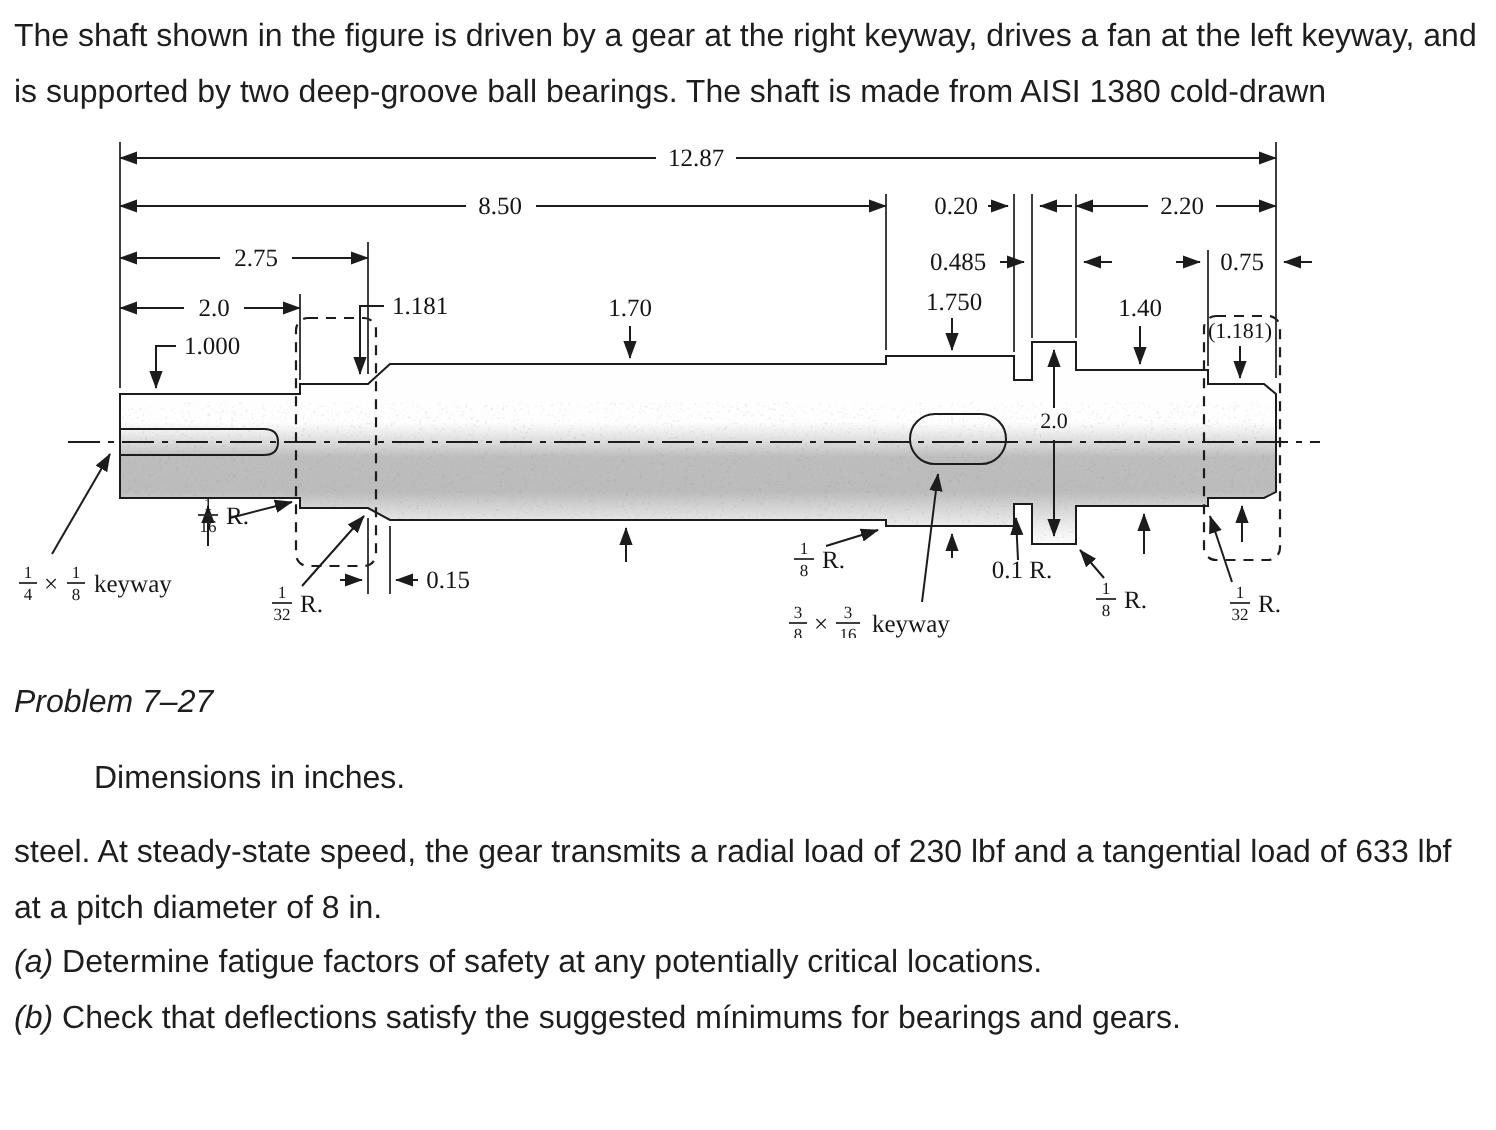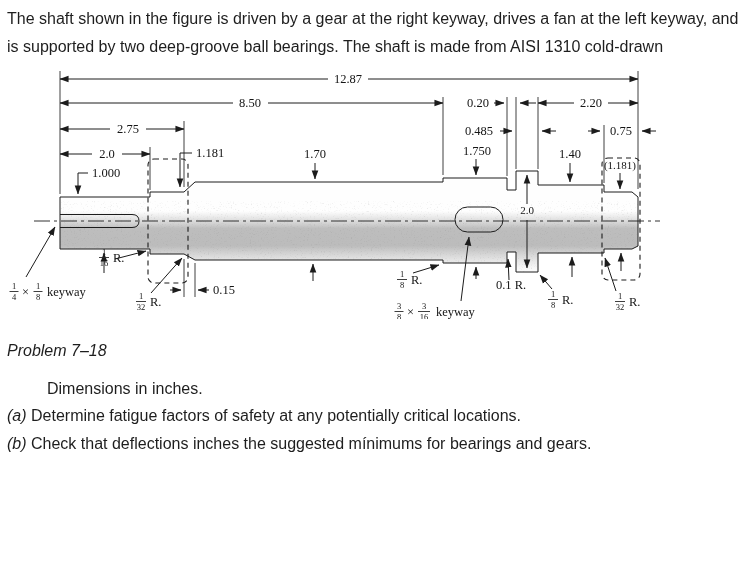--- a/index.html
+++ b/index.html
@@ -21,21 +21,21 @@
   .cl{stroke:#1c1c1c;stroke-width:0.9;fill:none;stroke-dasharray:16 4 3 4;}
   .dim{font:12.5px "Liberation Serif",serif;}
   .dimS{font:11px "Liberation Serif",serif;}
   .fr{font:8.5px "Liberation Serif",serif;}
 </style>
 </head>
 <body>
 
 <div class="wrap">
 
-  <p>The shaft shown in the figure is driven by a gear at the right keyway, drives a fan at the left keyway, and is supported by two deep-groove ball bearings. The shaft is made from AISI 1310 cold-drawn</p>
+  <p>The shaft shown in the figure is driven by a gear at the right keyway, drives a fan at the left keyway, and is supported by two deep-groove ball bearings. The shaft is made from AISI 1380 cold-drawn</p>
 
   <div class="fig">
   <svg width="748" height="256" viewBox="0 0 748 256">
     <defs>
       <marker id="ah" markerWidth="9" markerHeight="9" viewBox="0 0 10 10" refX="9.5" refY="5" orient="auto-start-reverse" markerUnits="userSpaceOnUse">
         <path d="M0,1.3 L10,5 L0,8.7 Z" fill="#1c1c1c"></path>
       </marker>
       <linearGradient id="shade" x1="0" y1="148" x2="0" y2="206" gradientUnits="userSpaceOnUse">
         <stop offset="0" stop-color="#888" stop-opacity="0"></stop>
         <stop offset="0.3" stop-color="#6e6e6e" stop-opacity="0.45"></stop>
@@ -246,22 +246,23 @@
       <g transform="translate(424,246)">
         <text class="fr" x="0" y="0" text-anchor="middle">3</text>
         <line class="thin" x1="-6" y1="2.5" x2="6" y2="2.5"></line>
         <text class="fr" x="0" y="11" text-anchor="middle">16</text>
       </g>
       <text class="dim" x="436" y="253">keyway</text>
     </g>
   </svg>
   </div>
 
-  <p class="caption">Problem 7–18</p>
+  <p class="caption">Problem 7–27</p>
 
   <p class="units">Dimensions in inches.</p>
 
+  <p class="loads">steel. At steady-state speed, the gear transmits a radial load of 230 lbf and a tangential load of 633 lbf at a pitch diameter of 8 in.</p>
 
   <p class="item"><span class="lbl">(a)</span> <span>Determine fatigue factors of safety at any potentially critical locations.</span></p>
 
-  <p class="item"><span class="lbl">(b)</span> <span>Check that deflections inches the suggested mínimums for bearings and gears.</span></p>
+  <p class="item"><span class="lbl">(b)</span> <span>Check that deflections satisfy the suggested mínimums for bearings and gears.</span></p>
 
 </div>
 
 </body></html>

